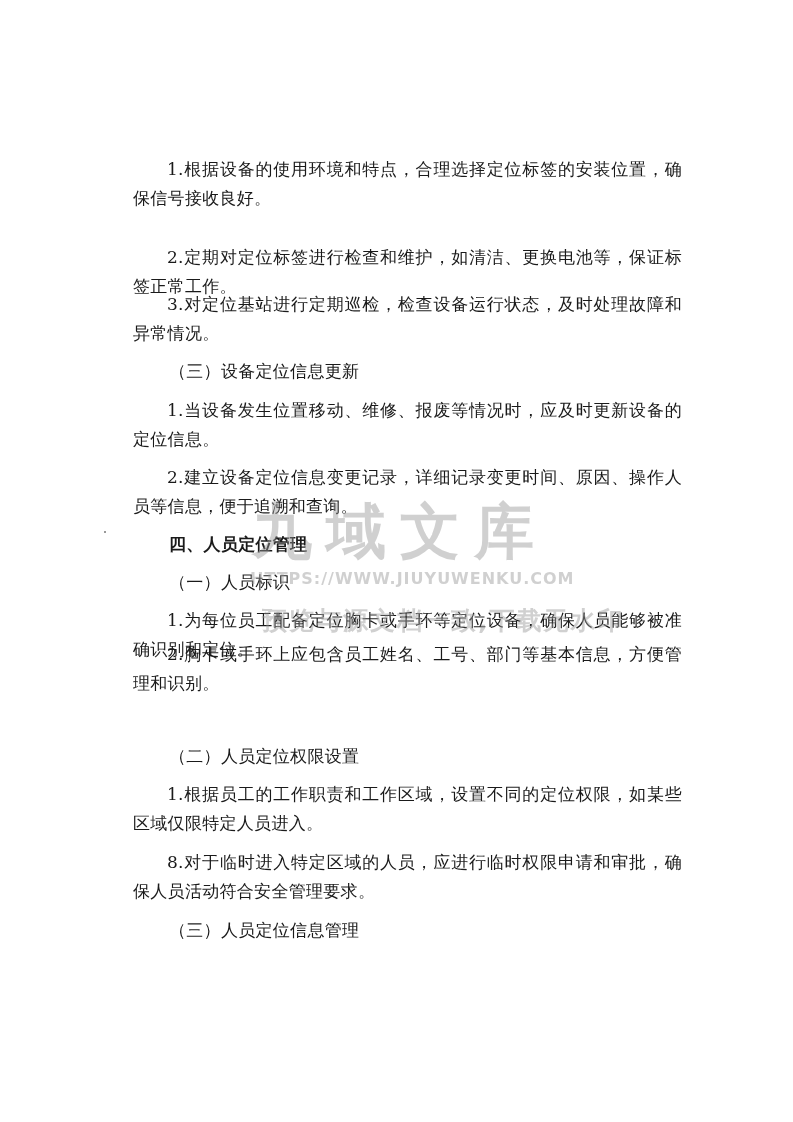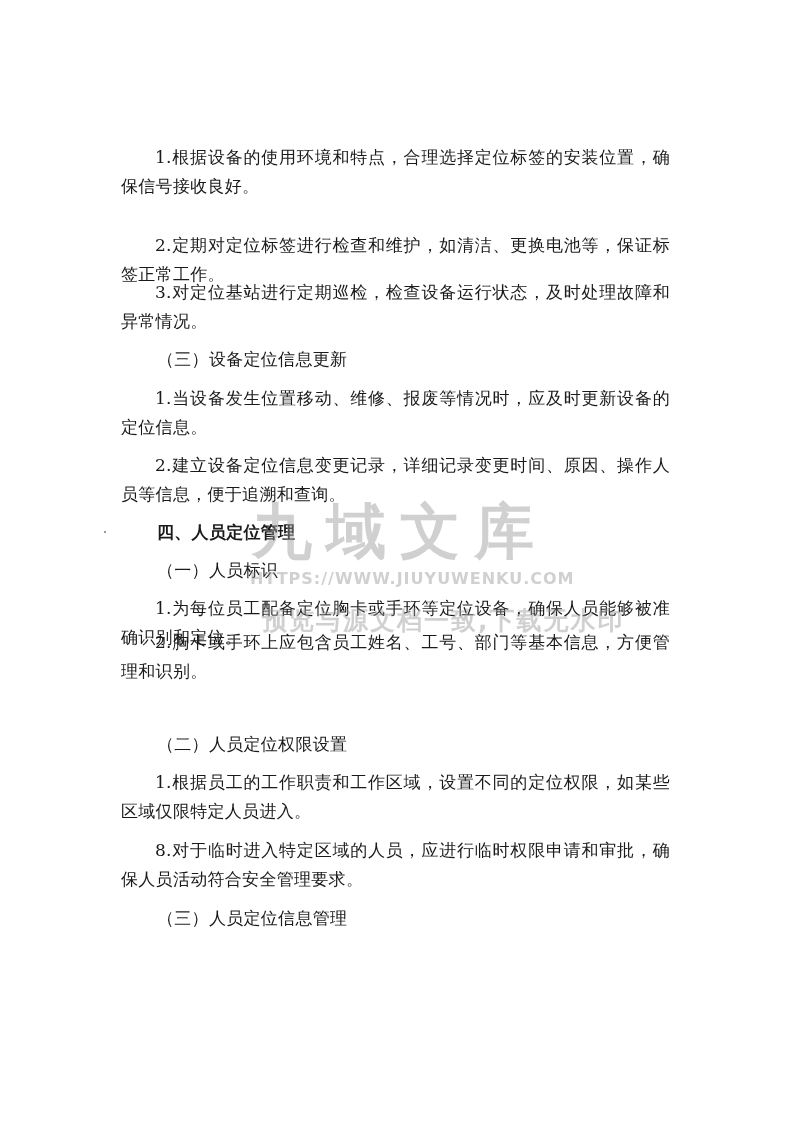--- a/index.html
+++ b/index.html
@@ -1,20 +1,20 @@
 <!DOCTYPE html>
 <html><head>
 <meta charset="utf-8">
 <style>
   html, body { margin:0; padding:0; background:#ffffff; }
   body { width:793px; height:1122px; position:relative; overflow:hidden;
          font-family: "DejaVu Serif", "Liberation Serif", serif; color:#1a1a1a; }
   .page { position:absolute; left:0; top:0; width:793px; height:1122px; }
   .p { position:absolute; left:117px; width:549px; font-size:17px; line-height:29px;
-       text-indent:34px; text-align:justify; letter-spacing:0.3px; margin:4px; }
+       text-indent:34px; text-align:justify; letter-spacing:0.3px; margin:16px; }
   .h { text-indent:36px; }
   .bold { font-weight:bold; font-family: "DejaVu Sans", "Liberation Sans", sans-serif; }
   .wm { position:absolute; color:rgba(150,150,150,0.45); font-family:"DejaVu Sans","Liberation Sans",sans-serif;
         font-weight:bold; white-space:nowrap; pointer-events:none; }
   .wm-big { left:252px; top:492px; font-size:60px; letter-spacing:14px; }
   .wm-url { left:250px; top:569px; font-size:16px; letter-spacing:1px; }
   .wm-note { left:262px; top:604px; font-size:25px; letter-spacing:2px; }
   .dot { position:absolute; left:104px; top:531px; width:2px; height:2px; background:#999; }
 </style>
 </head>

